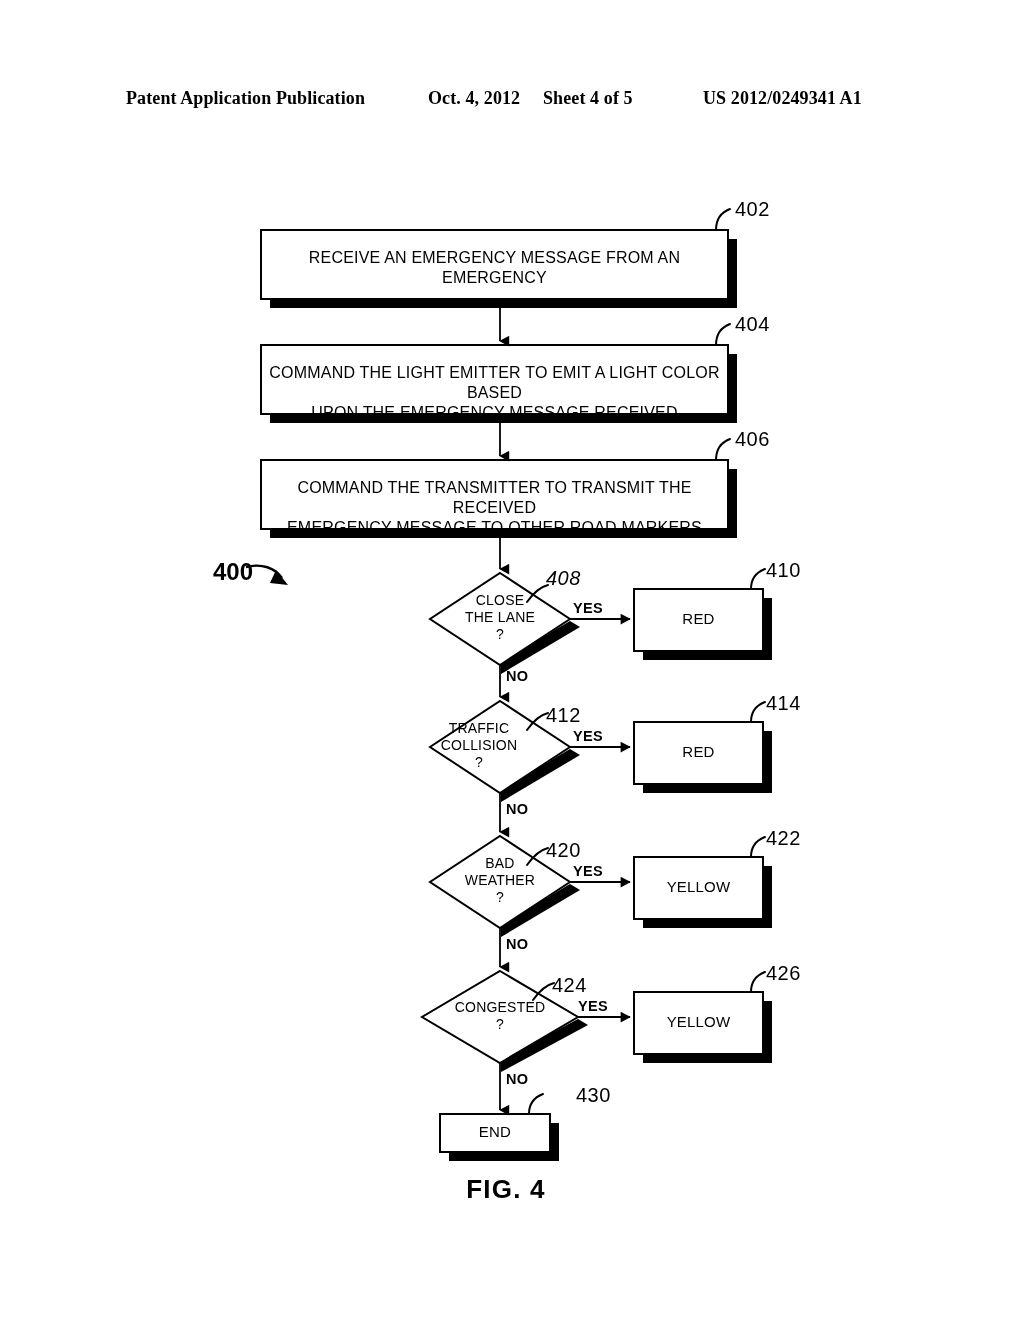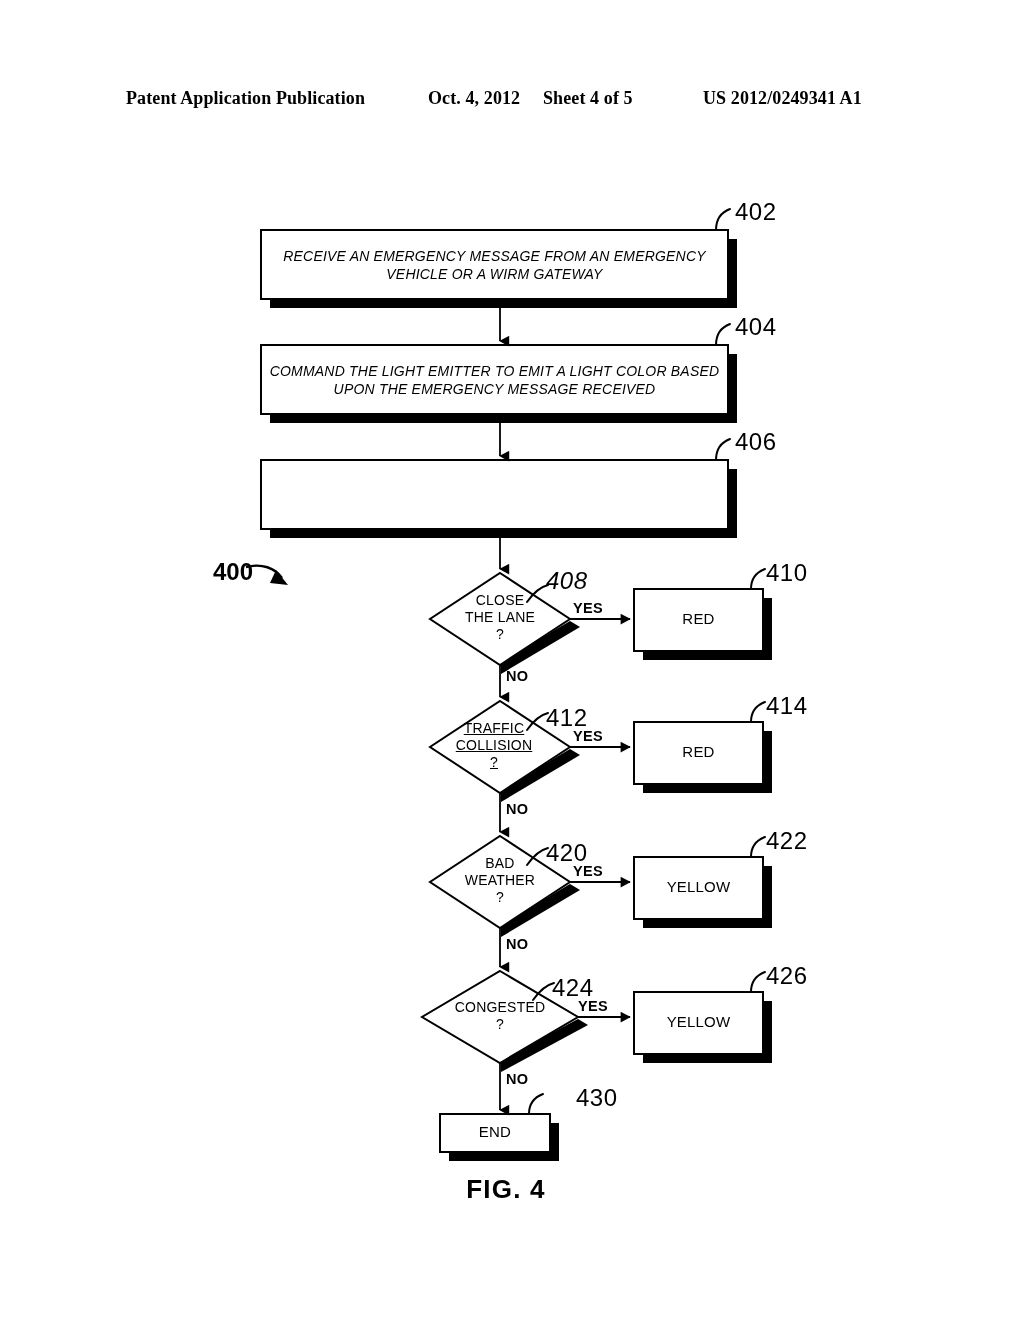--- a/index.html
+++ b/index.html
@@ -58,22 +58,21 @@
   .shape-text {
     position: absolute;
     text-align: center;
     font-family: "Liberation Sans", sans-serif;
     color: #000;
     line-height: 1.26;
     letter-spacing: 0.2px;
     pointer-events: none;
   }
   .proc-text {
-    font-size: 14px;
-    font-style: italic;
+    font-size: 16px;
   }
   .term-text {
     font-size: 15px;
   }
   .diamond-text {
     font-size: 14px;
     line-height: 1.22;
   }
 
   
@@ -82,21 +81,21 @@
     font-family: "Liberation Sans", sans-serif;
     font-weight: bold;
     font-size: 14.5px;
     letter-spacing: 0.3px;
   }
 
   
   .ref-num {
     position: absolute;
     font-family: "Liberation Sans", sans-serif;
-    font-size: 24px;
+    font-size: 20px;
     letter-spacing: 0.5px;
   }
   .ref-400 {
     position: absolute;
     font-family: "Liberation Sans", sans-serif;
     font-weight: bold;
     font-size: 24px;
   }
 
   
@@ -201,38 +200,39 @@
     </g>
 
     <g stroke="#000000" fill="#000000">
       <path d="M246,567 C262,563 275,568 282,578" stroke-width="2.4" fill="none"></path>
       <path d="M276,570 L288,585 L270,583 Z" stroke="none"></path>
     </g>
   </svg>
 
   <div class="shape-text proc-text" style="left:261px; top:248px; width:467px;">
     <div>RECEIVE AN EMERGENCY MESSAGE FROM AN EMERGENCY</div>
-    <div>VEHICLE OR A WIRM GATEWAY</div>
   </div>
 
   <div class="shape-text proc-text" style="left:261px; top:363px; width:467px;">
     <div>COMMAND THE LIGHT EMITTER TO EMIT A LIGHT COLOR BASED</div>
     <div>UPON THE EMERGENCY MESSAGE RECEIVED</div>
   </div>
 
   <div class="shape-text proc-text" style="left:261px; top:478px; width:467px;">
+    <div>COMMAND THE TRANSMITTER TO TRANSMIT THE RECEIVED</div>
+    <div>EMERGENCY MESSAGE TO OTHER ROAD MARKERS</div>
   </div>
 
   <div class="shape-text diamond-text" style="left:430px; top:592px; width:140px;">
     <div>CLOSE</div>
     <div>THE LANE</div>
     <div>?</div>
   </div>
 
-  <div class="shape-text diamond-text" style="left:424px; top:720px; width:140px;text-decoration:underline;">
+  <div class="shape-text diamond-text" style="left:409px; top:720px; width:140px;">
     <div>TRAFFIC</div>
     <div>COLLISION</div>
     <div>?</div>
   </div>
 
   <div class="shape-text diamond-text" style="left:430px; top:855px; width:140px;">
     <div>BAD</div>
     <div>WEATHER</div>
     <div>?</div>
   </div>

